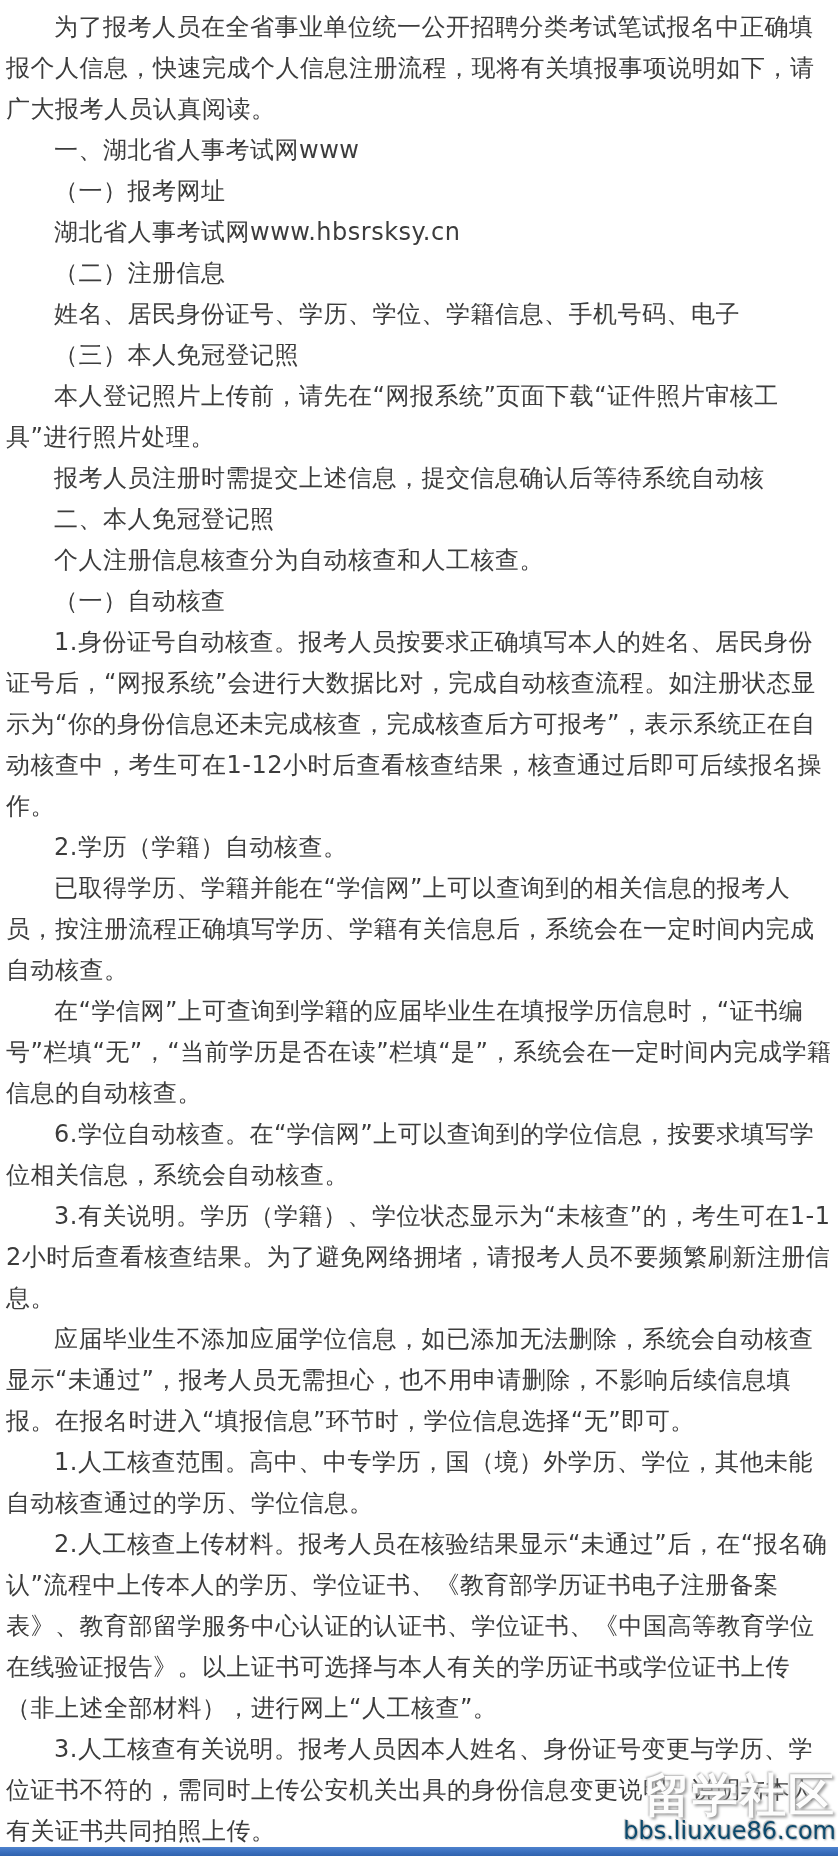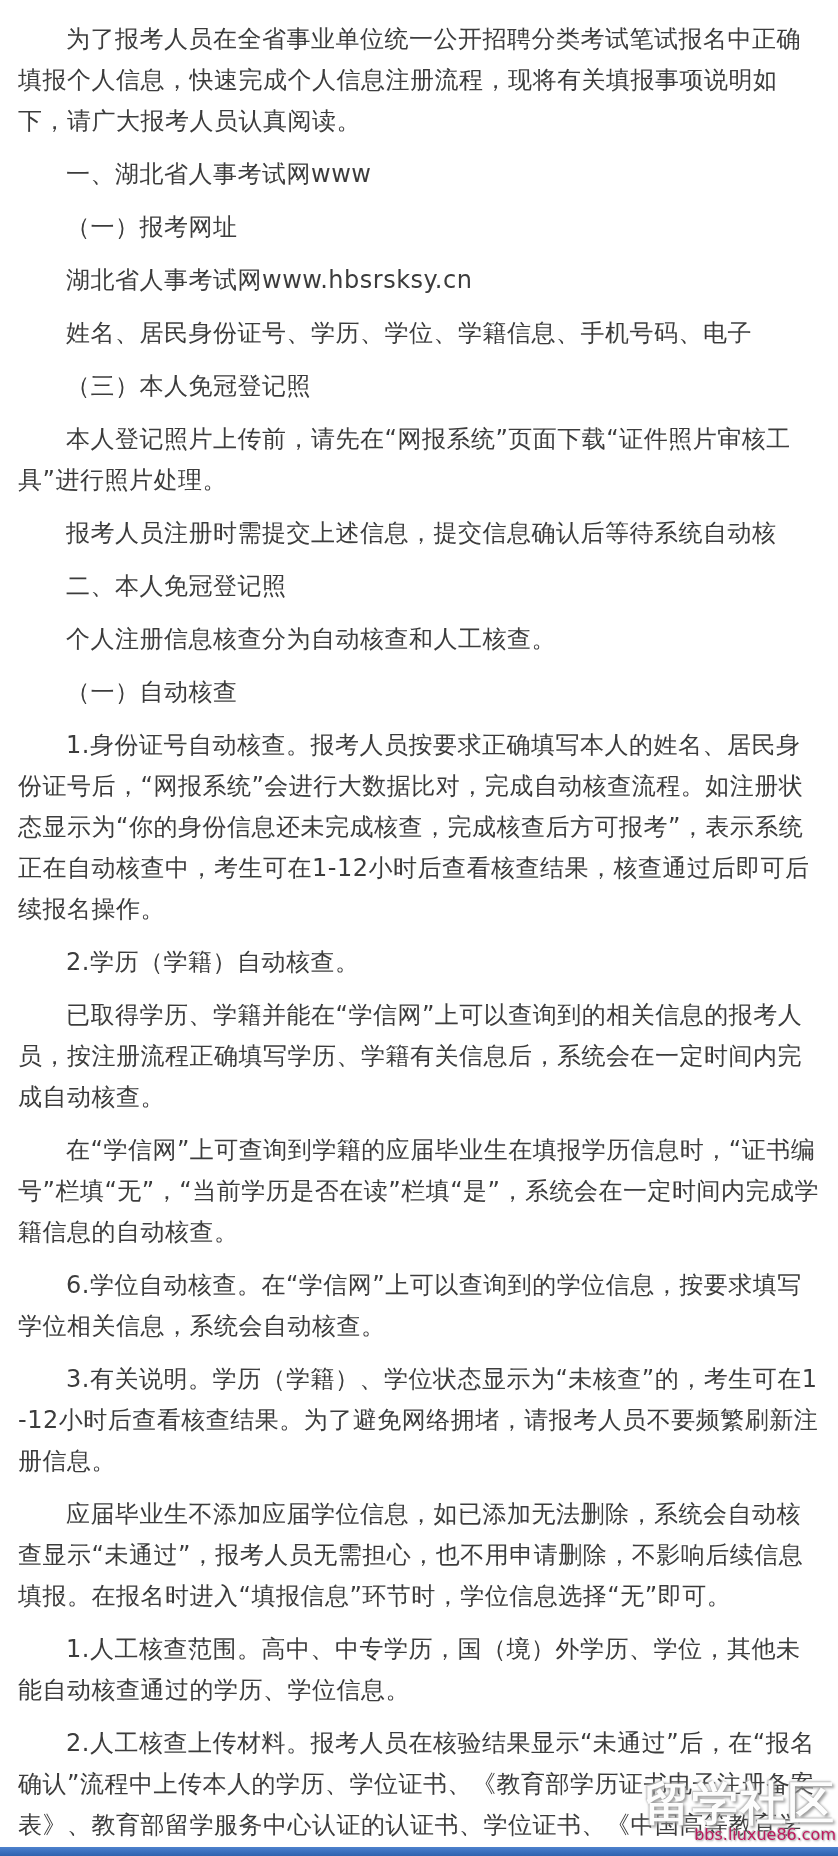--- a/index.html
+++ b/index.html
@@ -16,63 +16,64 @@
     font-family: "DejaVu Sans", "Liberation Sans", sans-serif;
   }
   .article {
     padding: 7px 6px 0 6px;
     color: #3c3c3c;
     font-size: 24px;
     line-height: 41px;
     letter-spacing: 0.5px;
   }
   .para {
-    margin: 12px;
+    margin: 0;
     text-indent: 2em;
     text-align: left;
     word-break: break-all;
   }
   .watermark {
     position: absolute;
     right: 2px;
     bottom: 12px;
     text-align: right;
     pointer-events: none;
     line-height: 1.05;
   }
   .wm-title {
     font-size: 46px;
     font-weight: bold;
     color: #fdfdfd;
     text-shadow: 2px 2px 3px #9b9b9b, -1px -1px 2px #b5b5b5;
     letter-spacing: 2px;
   }
   .wm-url {
-    font-size: 16px;
-    color: #be185d;
+    font-size: 24px;
+    color: #0c4a6e;
     text-shadow: 1px 1px 2px #a0a0a0, -1px -1px 1px #bcbcbc;
   }
   .footer-bar {
     position: absolute;
     left: 0;
     bottom: 0;
     width: 100%;
     height: 9px;
     background: linear-gradient(to bottom, #4d82cd 0%, #3a6fbe 55%, #2f62ad 100%);
   }
 </style>
 </head>
 <body>
 
 <div class="page">
   <div class="article" id="article">
       <p class="para">为了报考人员在全省事业单位统一公开招聘分类考试笔试报名中正确填报个人信息，快速完成个人信息注册流程，现将有关填报事项说明如下，请广大报考人员认真阅读。</p>
       <p class="para">一、湖北省人事考试网www</p>
       <p class="para">（一）报考网址</p>
       <p class="para">湖北省人事考试网www.hbsrsksy.cn</p>
+      <p class="para">（二）注册信息</p>
       <p class="para">姓名、居民身份证号、学历、学位、学籍信息、手机号码、电子</p>
       <p class="para">（三）本人免冠登记照</p>
       <p class="para">本人登记照片上传前，请先在“网报系统”页面下载“证件照片审核工具”进行照片处理。</p>
       <p class="para">报考人员注册时需提交上述信息，提交信息确认后等待系统自动核</p>
       <p class="para">二、本人免冠登记照</p>
       <p class="para">个人注册信息核查分为自动核查和人工核查。</p>
       <p class="para">（一）自动核查</p>
       <p class="para">1.身份证号自动核查。报考人员按要求正确填写本人的姓名、居民身份证号后，“网报系统”会进行大数据比对，完成自动核查流程。如注册状态显示为“你的身份信息还未完成核查，完成核查后方可报考”，表示系统正在自动核查中，考生可在1-12小时后查看核查结果，核查通过后即可后续报名操作。</p>
       <p class="para">2.学历（学籍）自动核查。</p>
       <p class="para">已取得学历、学籍并能在“学信网”上可以查询到的相关信息的报考人员，按注册流程正确填写学历、学籍有关信息后，系统会在一定时间内完成自动核查。</p>

